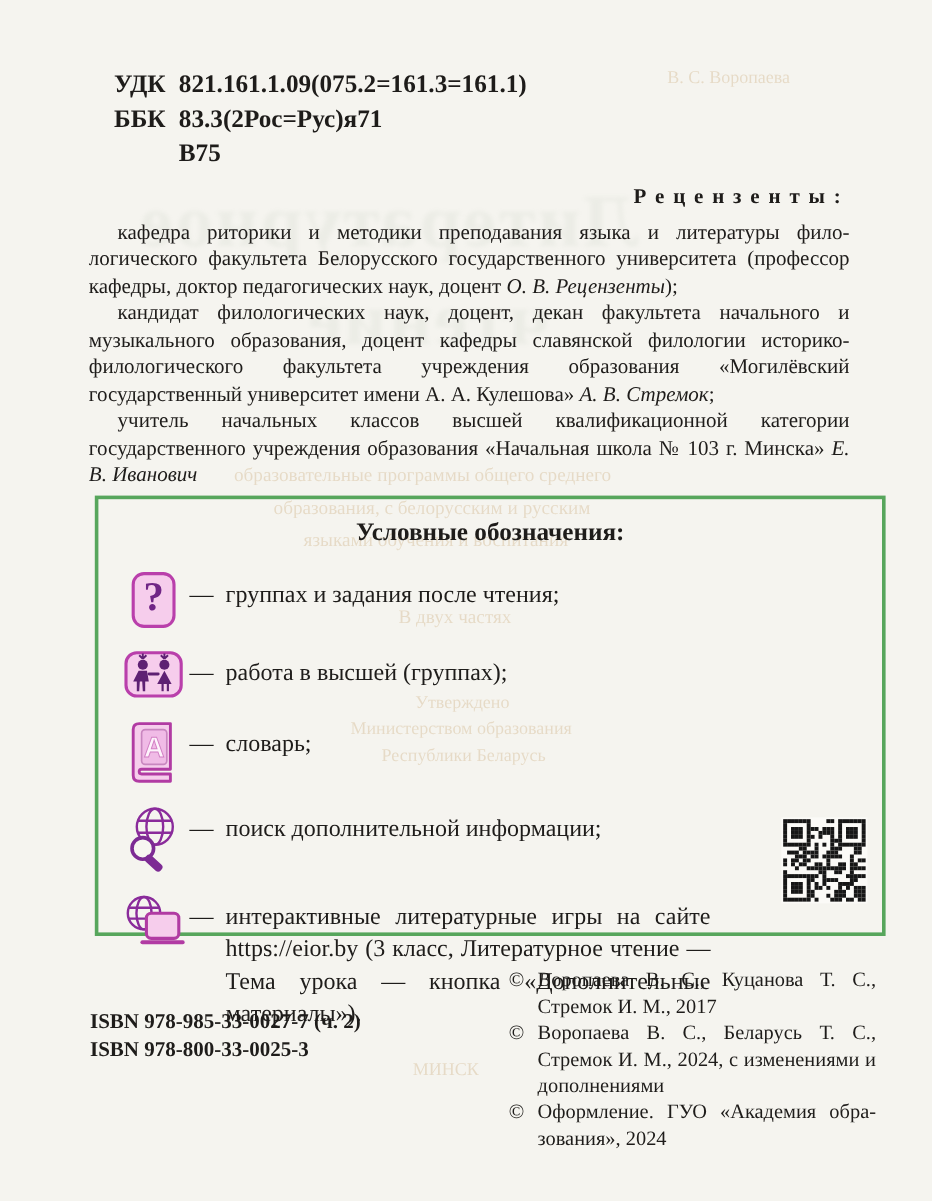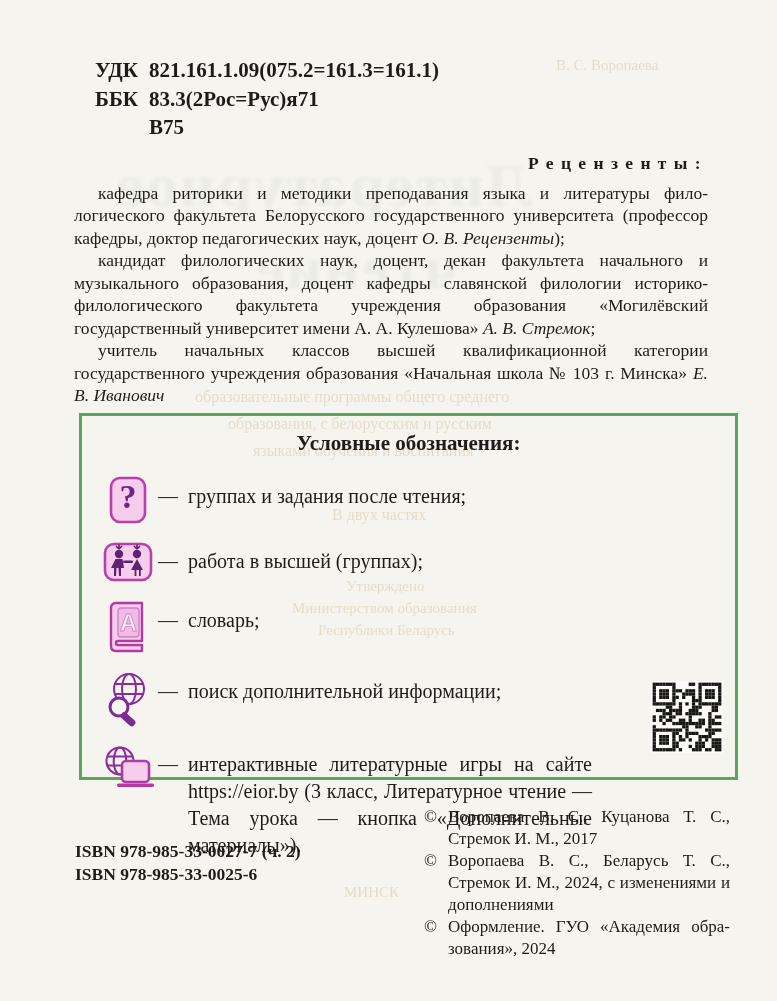--- a/index.html
+++ b/index.html
@@ -416,21 +416,21 @@
         <rect x="47.45" y="67.09" width="3.27" height="3.27" fill="#161616"></rect>
         <rect x="54.00" y="67.09" width="3.27" height="3.27" fill="#161616"></rect>
         <rect x="57.27" y="67.09" width="3.27" height="3.27" fill="#161616"></rect>
         <rect x="63.82" y="67.09" width="3.27" height="3.27" fill="#161616"></rect>
         <rect x="67.09" y="67.09" width="3.27" height="3.27" fill="#161616"></rect>
       </svg>
   </div>
 
   <div class="isbn">
     <div>ISBN 978-985-33-0027-7 (ч. 2)</div>
-    <div>ISBN 978-985-33-0025-6</div>
+    <div>ISBN 978-800-33-0025-3</div>
   </div>
 
   <div class="copyright">
     <div class="c-entry">
       <span class="c-sym">©</span>
       <span class="c-text">Воропаева В. С., Куцанова Т. С., Стремок И. М., 2017</span>
     </div>
     <div class="c-entry">
       <span class="c-sym">©</span>
       <span class="c-text">Воропаева В. С., Беларусь Т. С., Стремок И. М., 2024, с измене­ниями и дополнениями</span>

